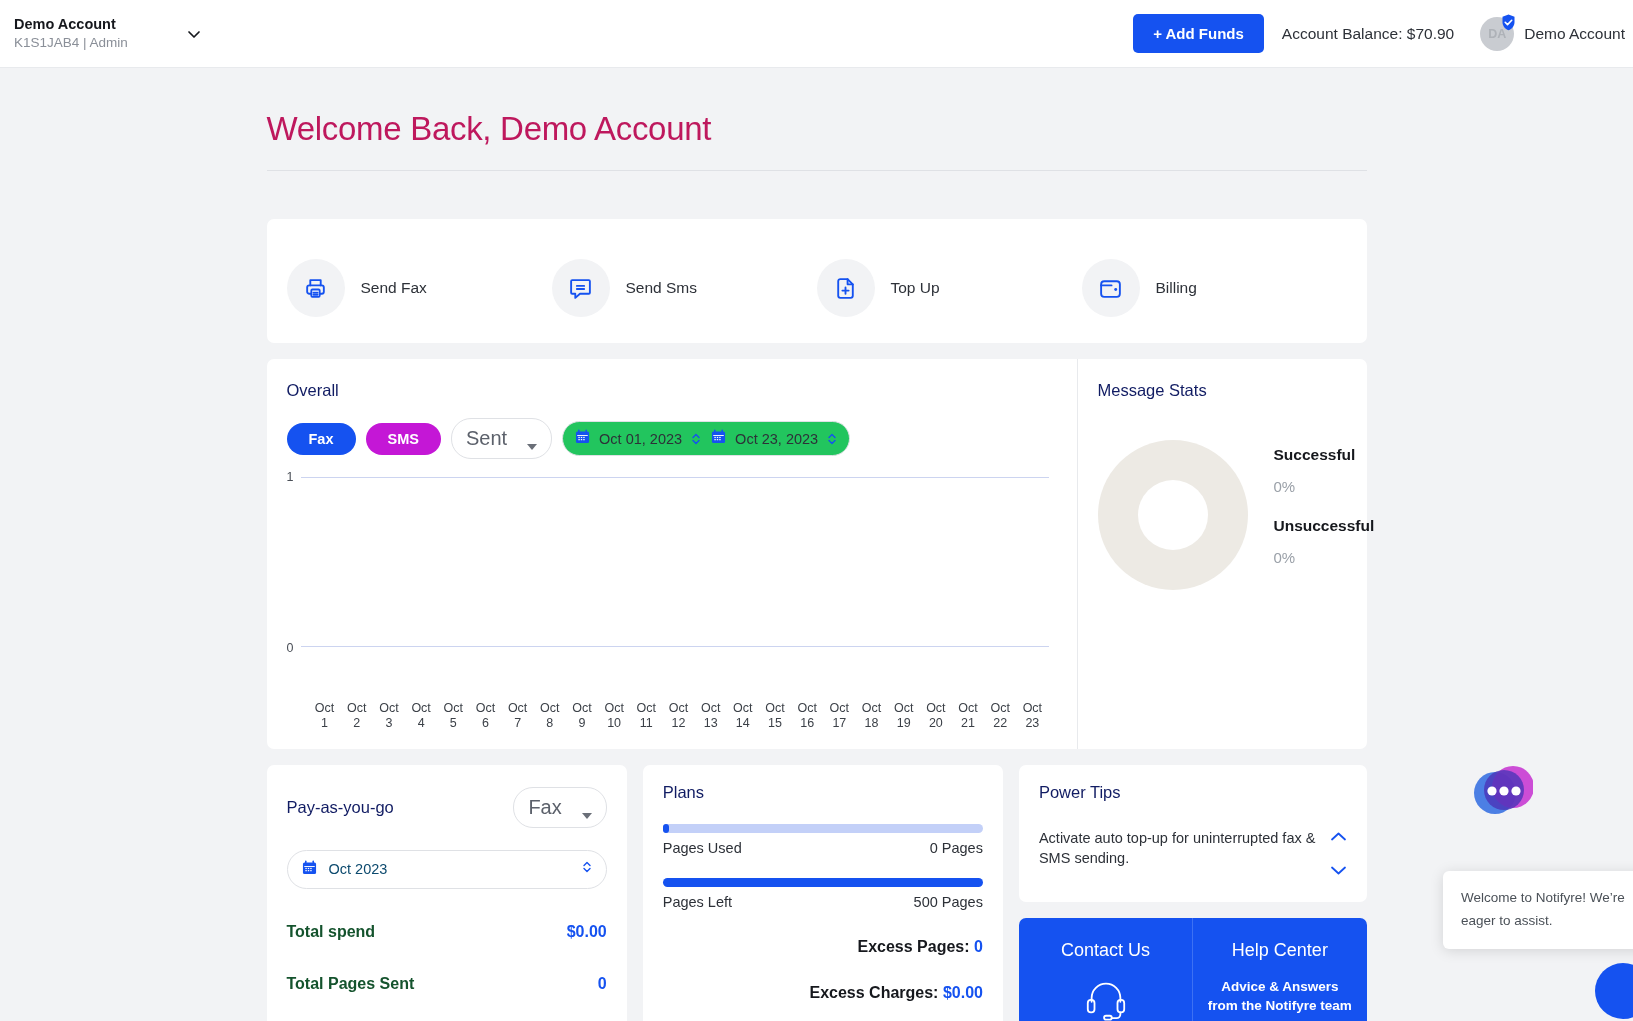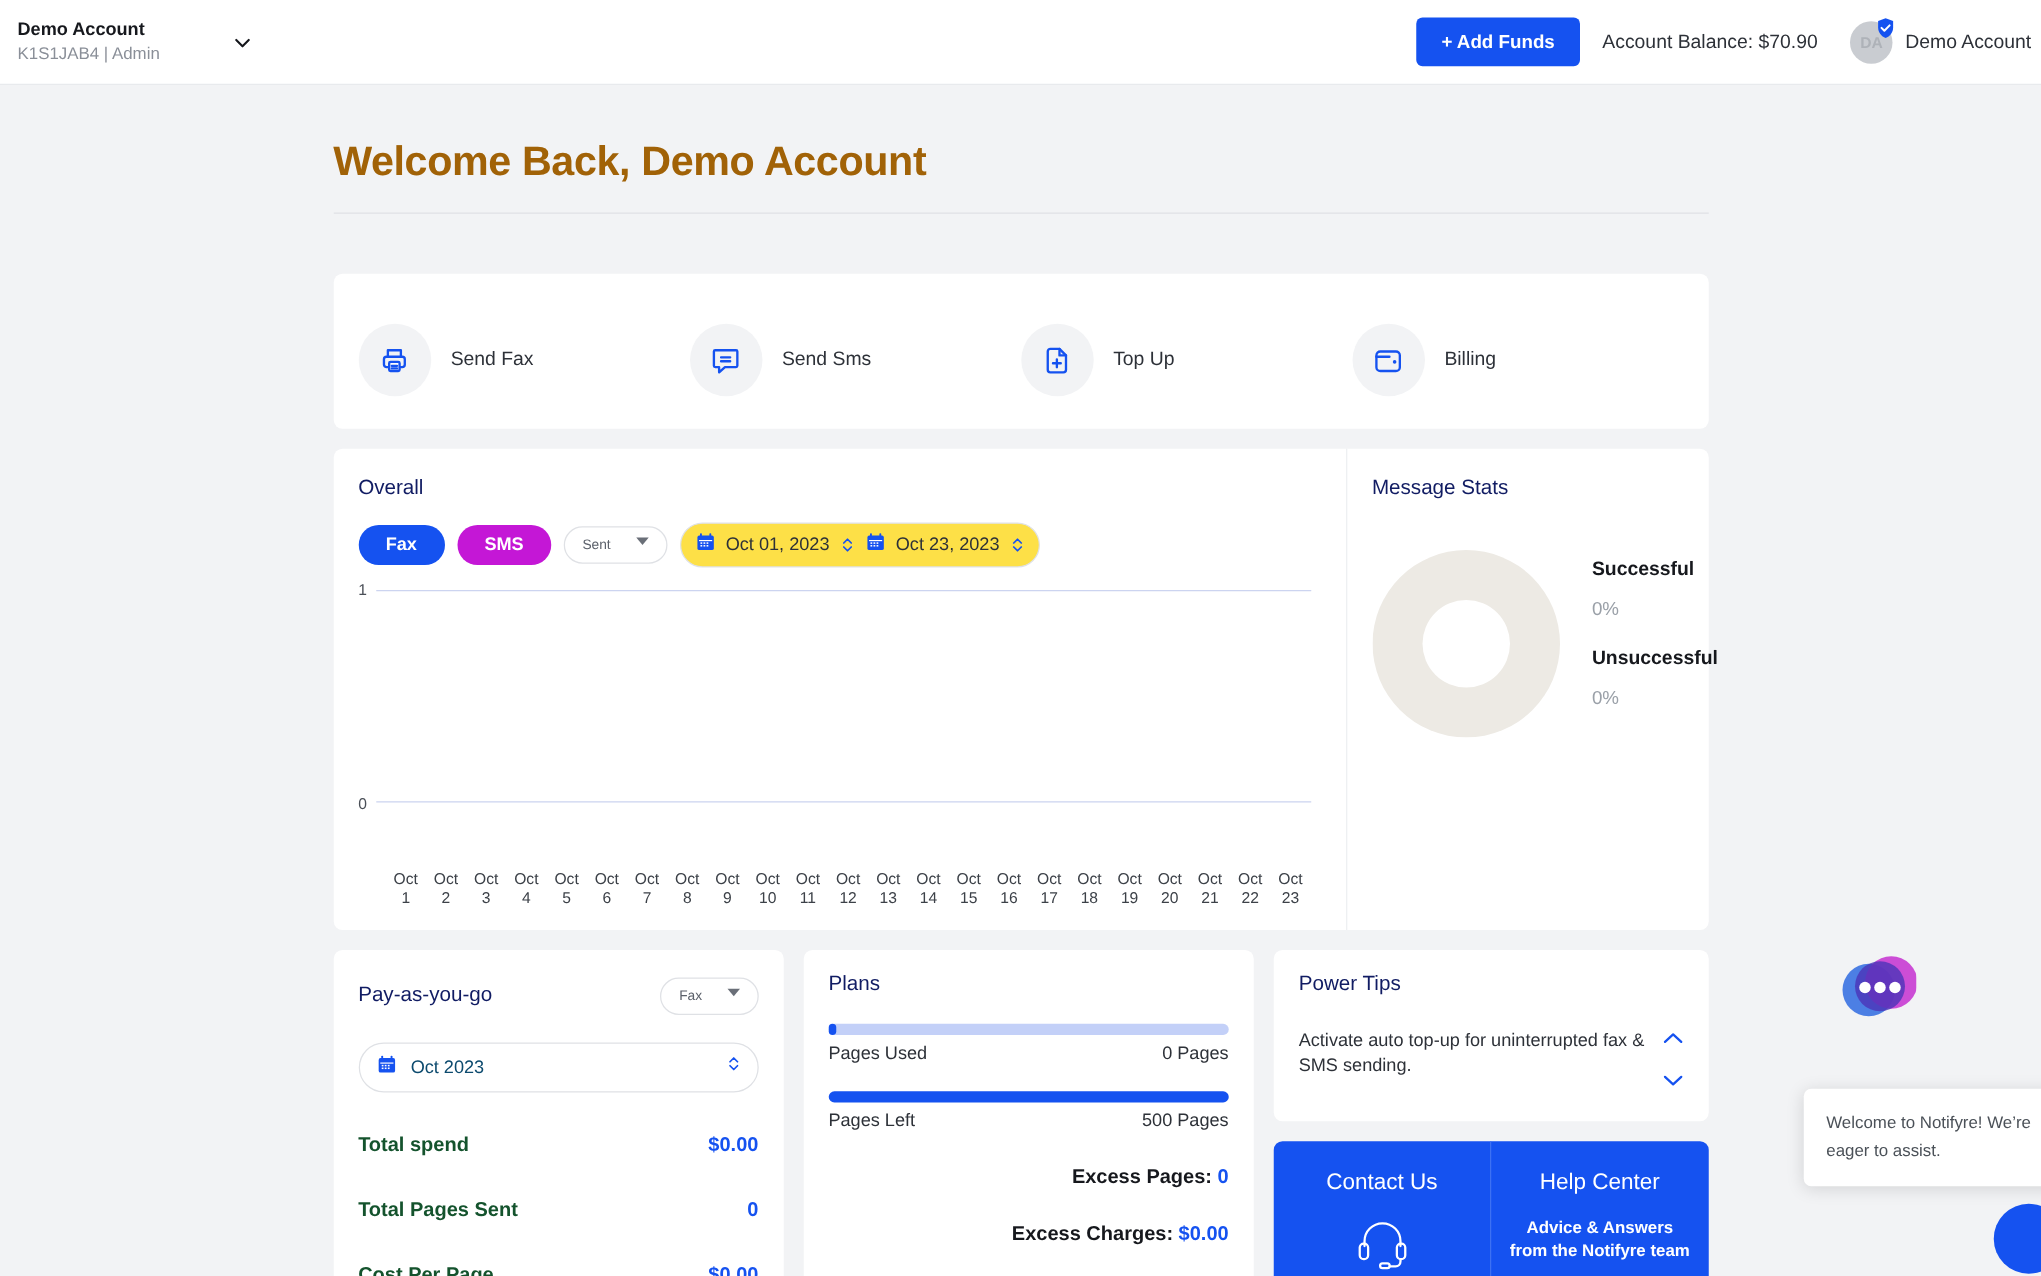--- a/index.html
+++ b/index.html
@@ -45,21 +45,21 @@
   .avatar-badge {
     position: absolute; right: -3px; top: -3px;
     width: 17px; height: 17px;
   }
   .topuser { font-size: 15.5px; color: #2d3138; margin-left: 10px; white-space: nowrap; }
 
   
   .page { padding: 0 0 0 0; }
   .content { width: 1100px; margin: 0 auto; padding-top: 24px; }
   .welcome {
-    font-size: 33px; font-weight: bold; color: #a16207;
+    font-size: 33px; font-weight: normal; color: #be185d;
     letter-spacing: -0.3px; padding: 18px 0 22px 0;
   }
   .hr { height: 1px; background: #dfe1e5; margin-bottom: 48px; }
 
   .card { background: #fff; border-radius: 7px; }
 
   
   .shortcuts { padding: 22px 20px 26px 20px; margin-bottom: 16px; }
   .card-title { font-size: 16.5px; color: #111c63; font-weight: normal; }
   .sc-row { display: flex; margin-top: 18px; }
@@ -76,27 +76,27 @@
   .filters { display: flex; align-items: center; gap: 10px; margin-top: 18px; }
   .pill {
     border: none; border-radius: 20px; color: #fff;
     font-family: inherit; font-size: 14.5px; font-weight: bold;
     padding: 8px 22px; cursor: pointer;
   }
   .pill.fax { background: #1552f0; }
   .pill.sms { background: #c417d6; }
   .select {
     border: 1px solid #dfe1e5; border-radius: 20px; background: #fff;
-    font-size: 11px; color: #5c616b; padding: 8px 14px;
-    display: flex; align-items: flex-start; gap: 20px; cursor: pointer;
+    font-size: 20px; color: #5c616b; padding: 8px 14px;
+    display: flex; align-items: flex-end; gap: 20px; cursor: pointer;
   }
   .caret { width: 0; height: 0; border-left: 5px solid transparent;
            border-right: 5px solid transparent; border-top: 6px solid #6a6f78; }
   .daterange {
-    border: 1px solid #dfe1e5; border-radius: 20px; background: #fde047;
+    border: 1px solid #dfe1e5; border-radius: 20px; background: #22c55e;
     display: flex; align-items: center; padding: 7px 12px; gap: 10px; cursor: pointer;
   }
   .dr-part { display: flex; align-items: center; gap: 9px; }
   .dr-text { font-size: 14.5px; color: #2d3138; white-space: nowrap; }
   .spin { display: flex; flex-direction: column; gap: 2px; }
 
   
   .chart-area { position: relative; height: 170px; margin: 18px 0 0 0; }
   .ylabel { position: absolute; left: 0; font-size: 12.5px; color: #4a4f57; }
   .gridline { position: absolute; left: 14px; right: 8px; height: 1px; background: #ccd4f0; }

